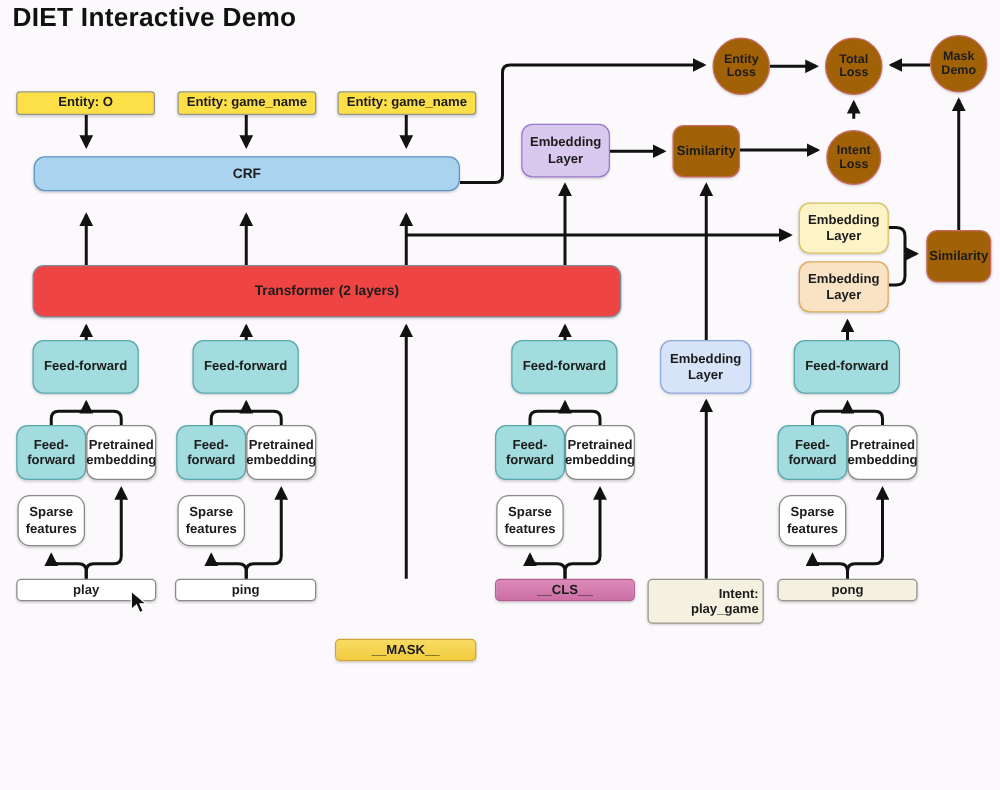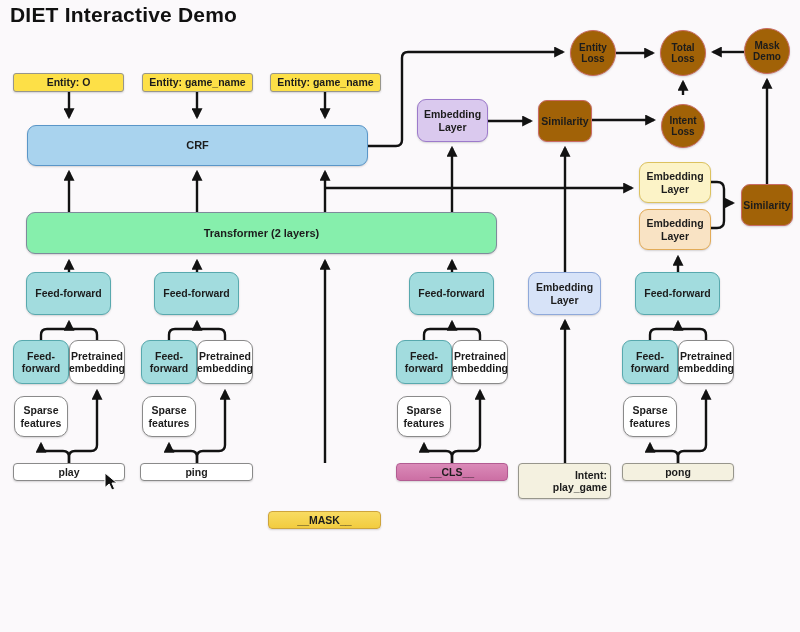--- a/index.html
+++ b/index.html
@@ -19,21 +19,21 @@
     font-weight:700;font-size:10.5px;line-height:1.18;color:#1c1c1c;
     border:1.6px solid #888;border-radius:9px;
     box-shadow:0 1px 2px rgba(0,0,0,.16);
     z-index:2;padding:1px 3px;
   }
   .entity{background:#fde047;border-color:#97968c;border-width:1.2px;border-radius:3px;}
   .cream {background:#f4f1e0;border-color:#97968c;border-width:1.2px;border-radius:4px;}
   .white-box{background:#ffffff;border-color:#8a8a8a;}
   .token{border-radius:4px;font-size:10.5px;}
   .blue  {background:#a9d3ee;border-color:#5a96c8;font-size:11px;}
-  .gray  {background:#86efac;border-color:#7e8b9b;font-size:11px;}
+  .gray  {background:#ef4444;border-color:#7e8b9b;font-size:11px;}
   .teal  {background:#a2dcde;border-color:#58a9ae;}
   .pink  {background:#a16207;border-color:#c96b64;}
   .purple{background:#dac9ee;border-color:#9c7acb;}
   .lblue {background:#d7e3f8;border-color:#8fa9da;}
   .yellow{background:#fcf3c7;border-color:#dcc25f;}
   .orange{background:#f9e3c4;border-color:#e2ab58;}
   .ymask {background:linear-gradient(#f8db62,#f2cc3f);border-color:#cea43c;}
   .pcls  {background:linear-gradient(#da8ab8,#cc6fa4);border-color:#b25c92;}
   .circle{border-radius:50%;font-size:10px;line-height:1.15;}
   svg.wires{position:absolute;left:0;top:0;z-index:1;}
@@ -111,21 +111,21 @@
     <path d="M650 340 L650 335 Q650 329 656 329 L678 329"></path>
     <path d="M706 340 L706 335 Q706 329 700 329 L678 329"></path>
     <path d="M678 329 L678 322" marker-end="url(#ah)"></path>
   </g>
 </svg>
 
 <div class="node entity" style="left:13px;top:73px;width:111px;height:19px;">Entity: O</div>
 <div class="node entity" style="left:142px;top:73px;width:111px;height:19px;">Entity: game_name</div>
 <div class="node entity" style="left:270px;top:73px;width:111px;height:19px;">Entity: game_name</div>
 
-<div class="node blue" style="left:27px;top:125px;width:341px;height:41px;">CRF</div>
+<div class="node blue" style="left:27px;top:125px;width:341px;height:28px;">CRF</div>
 <div class="node gray" style="left:26px;top:212px;width:471px;height:42px;">Transformer (2 layers)</div>
 
 <div class="node teal" style="left:26px;top:272px;width:85px;height:43px;">Feed-forward</div>
 <div class="node teal" style="left:154px;top:272px;width:85px;height:43px;">Feed-forward</div>
 <div class="node teal" style="left:409px;top:272px;width:85px;height:43px;">Feed-forward</div>
 <div class="node teal" style="left:635px;top:272px;width:85px;height:43px;">Feed-forward</div>
 
 <div class="node lblue" style="left:528px;top:272px;width:73px;height:43px;">Embedding Layer</div>
 
 <div class="node teal" style="left:13px;top:340px;width:56px;height:44px;">Feed-forward</div>

